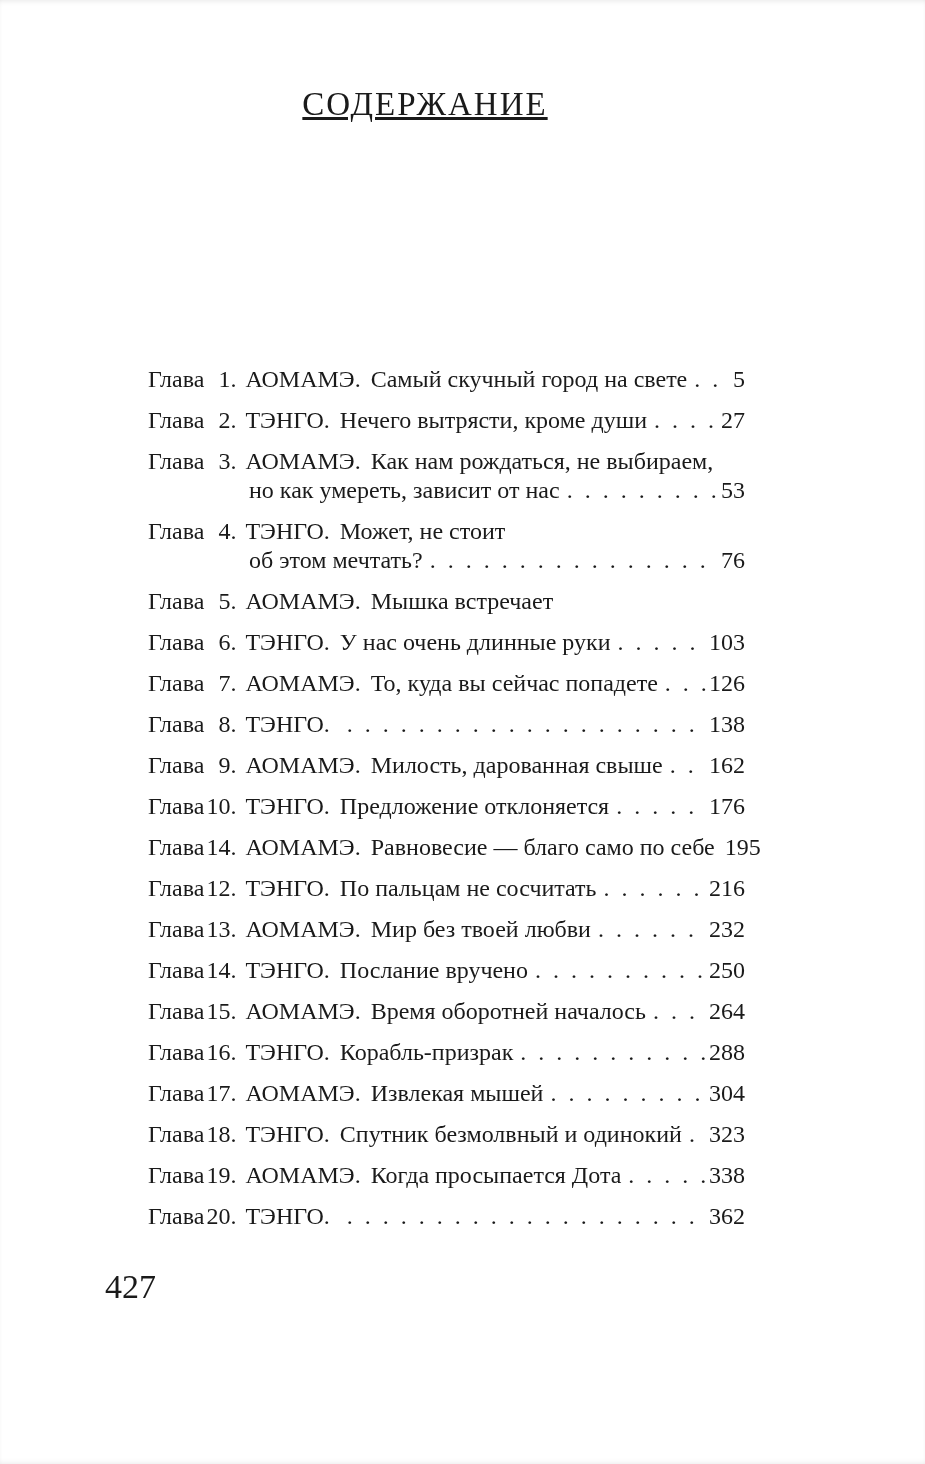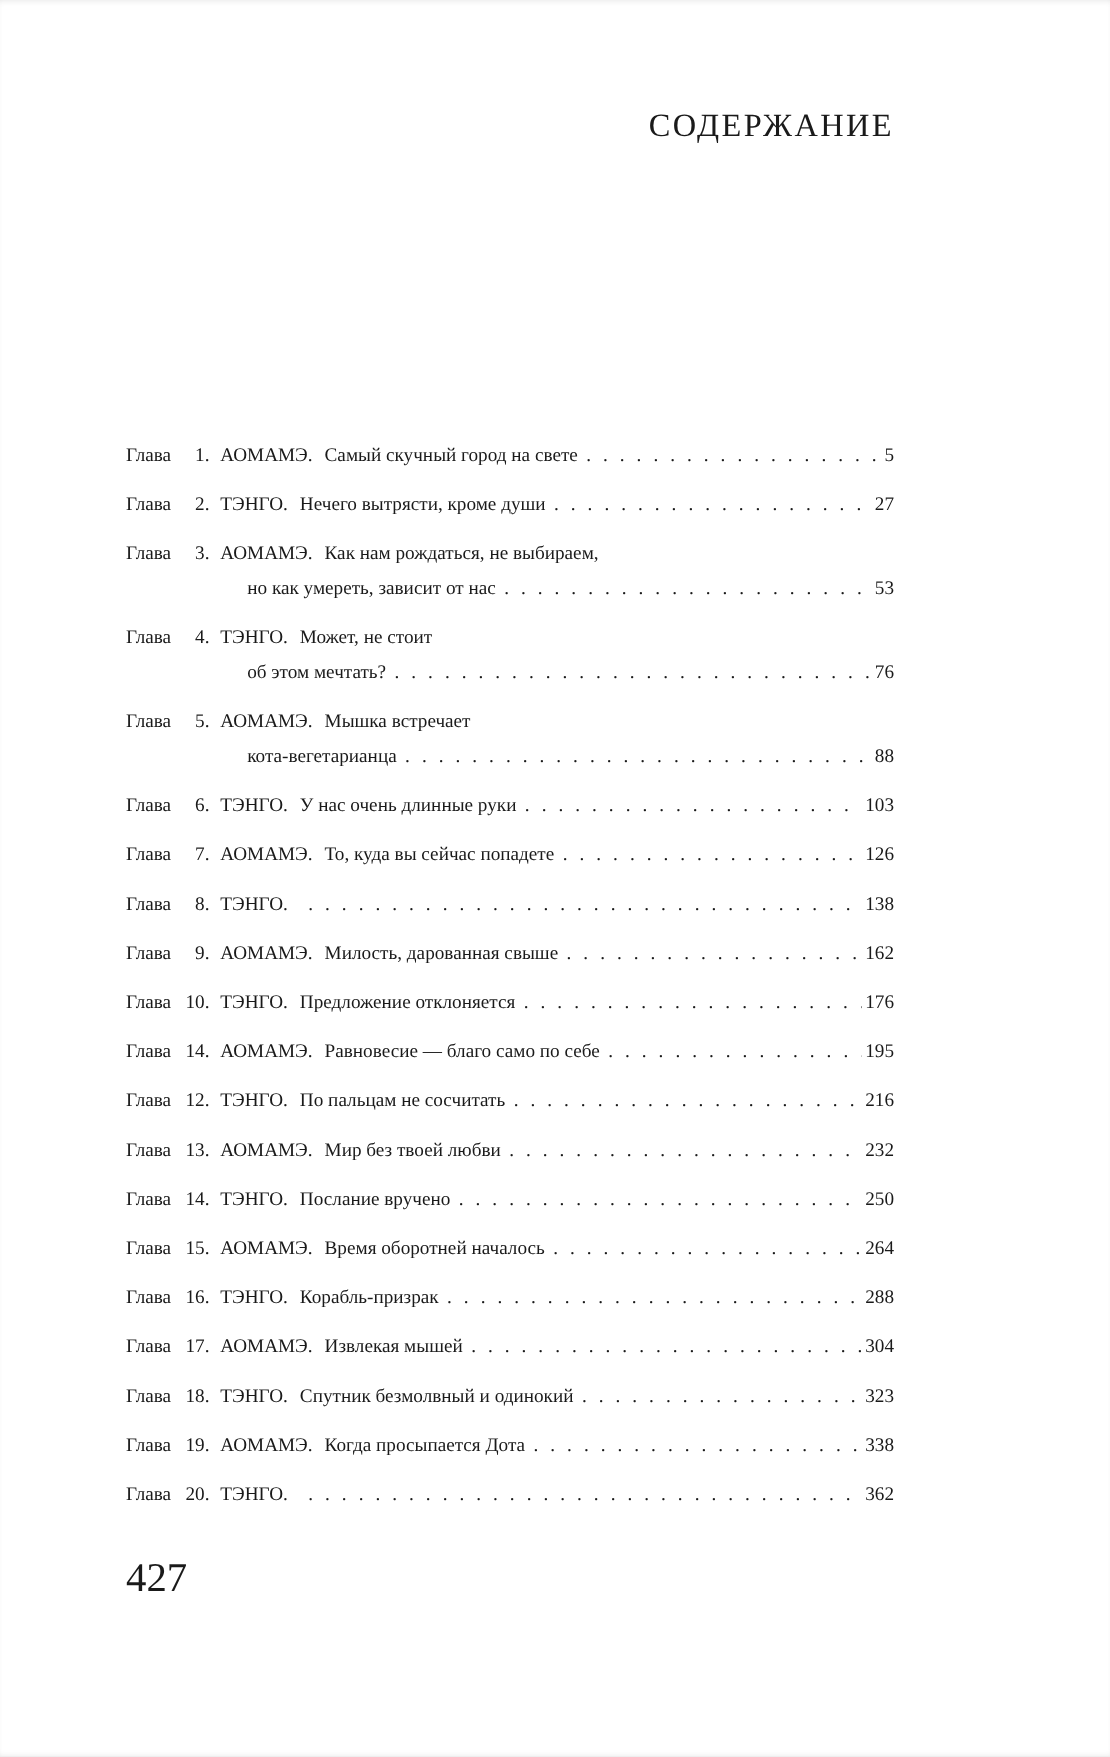--- a/index.html
+++ b/index.html
@@ -17,29 +17,31 @@
     font-family: "Liberation Serif", "DejaVu Serif", serif;
     color: #1a1a1a;
     overflow: hidden;
     box-sizing: border-box;
     padding: 88px 180px 0 105px;
   }
   .content {
     width: 640px;
   }
   .contents-title {
-    text-align: right;
-    font-size: 27px;
+    text-align: center;
+    font-size: 33px;
     letter-spacing: 2px;
     line-height: 32px;
     font-weight: 400;
+    text-decoration: underline;
   }
   .toc {
     margin-top: 245px;
-    font-size: 16px;
+    font-size: 24px;
+    margin-left: 43px;
   }
   .entry {
     margin-bottom: 12px;
   }
   .row {
     display: flex;
     align-items: baseline;
     line-height: 29px;
     white-space: nowrap;
   }
@@ -138,25 +140,20 @@
             <span class="pg">76</span>
           </div>
         </div>
         <div class="entry">
           <div class="row">
             <span class="word">Глава</span>
             <span class="num">5.</span>
             <span class="name">АОМАМЭ.</span>
             <span class="title">Мышка встречает</span>
           </div>
-          <div class="row cont">
-            <span class="title">кота-вегетарианца</span>
-            <span class="dots"></span>
-            <span class="pg">88</span>
-          </div>
         </div>
         <div class="entry">
           <div class="row">
             <span class="word">Глава</span>
             <span class="num">6.</span>
             <span class="name">ТЭНГО.</span>
             <span class="title">У нас очень длинные руки</span>
             <span class="dots"></span>
             <span class="pg">103</span>
           </div>

